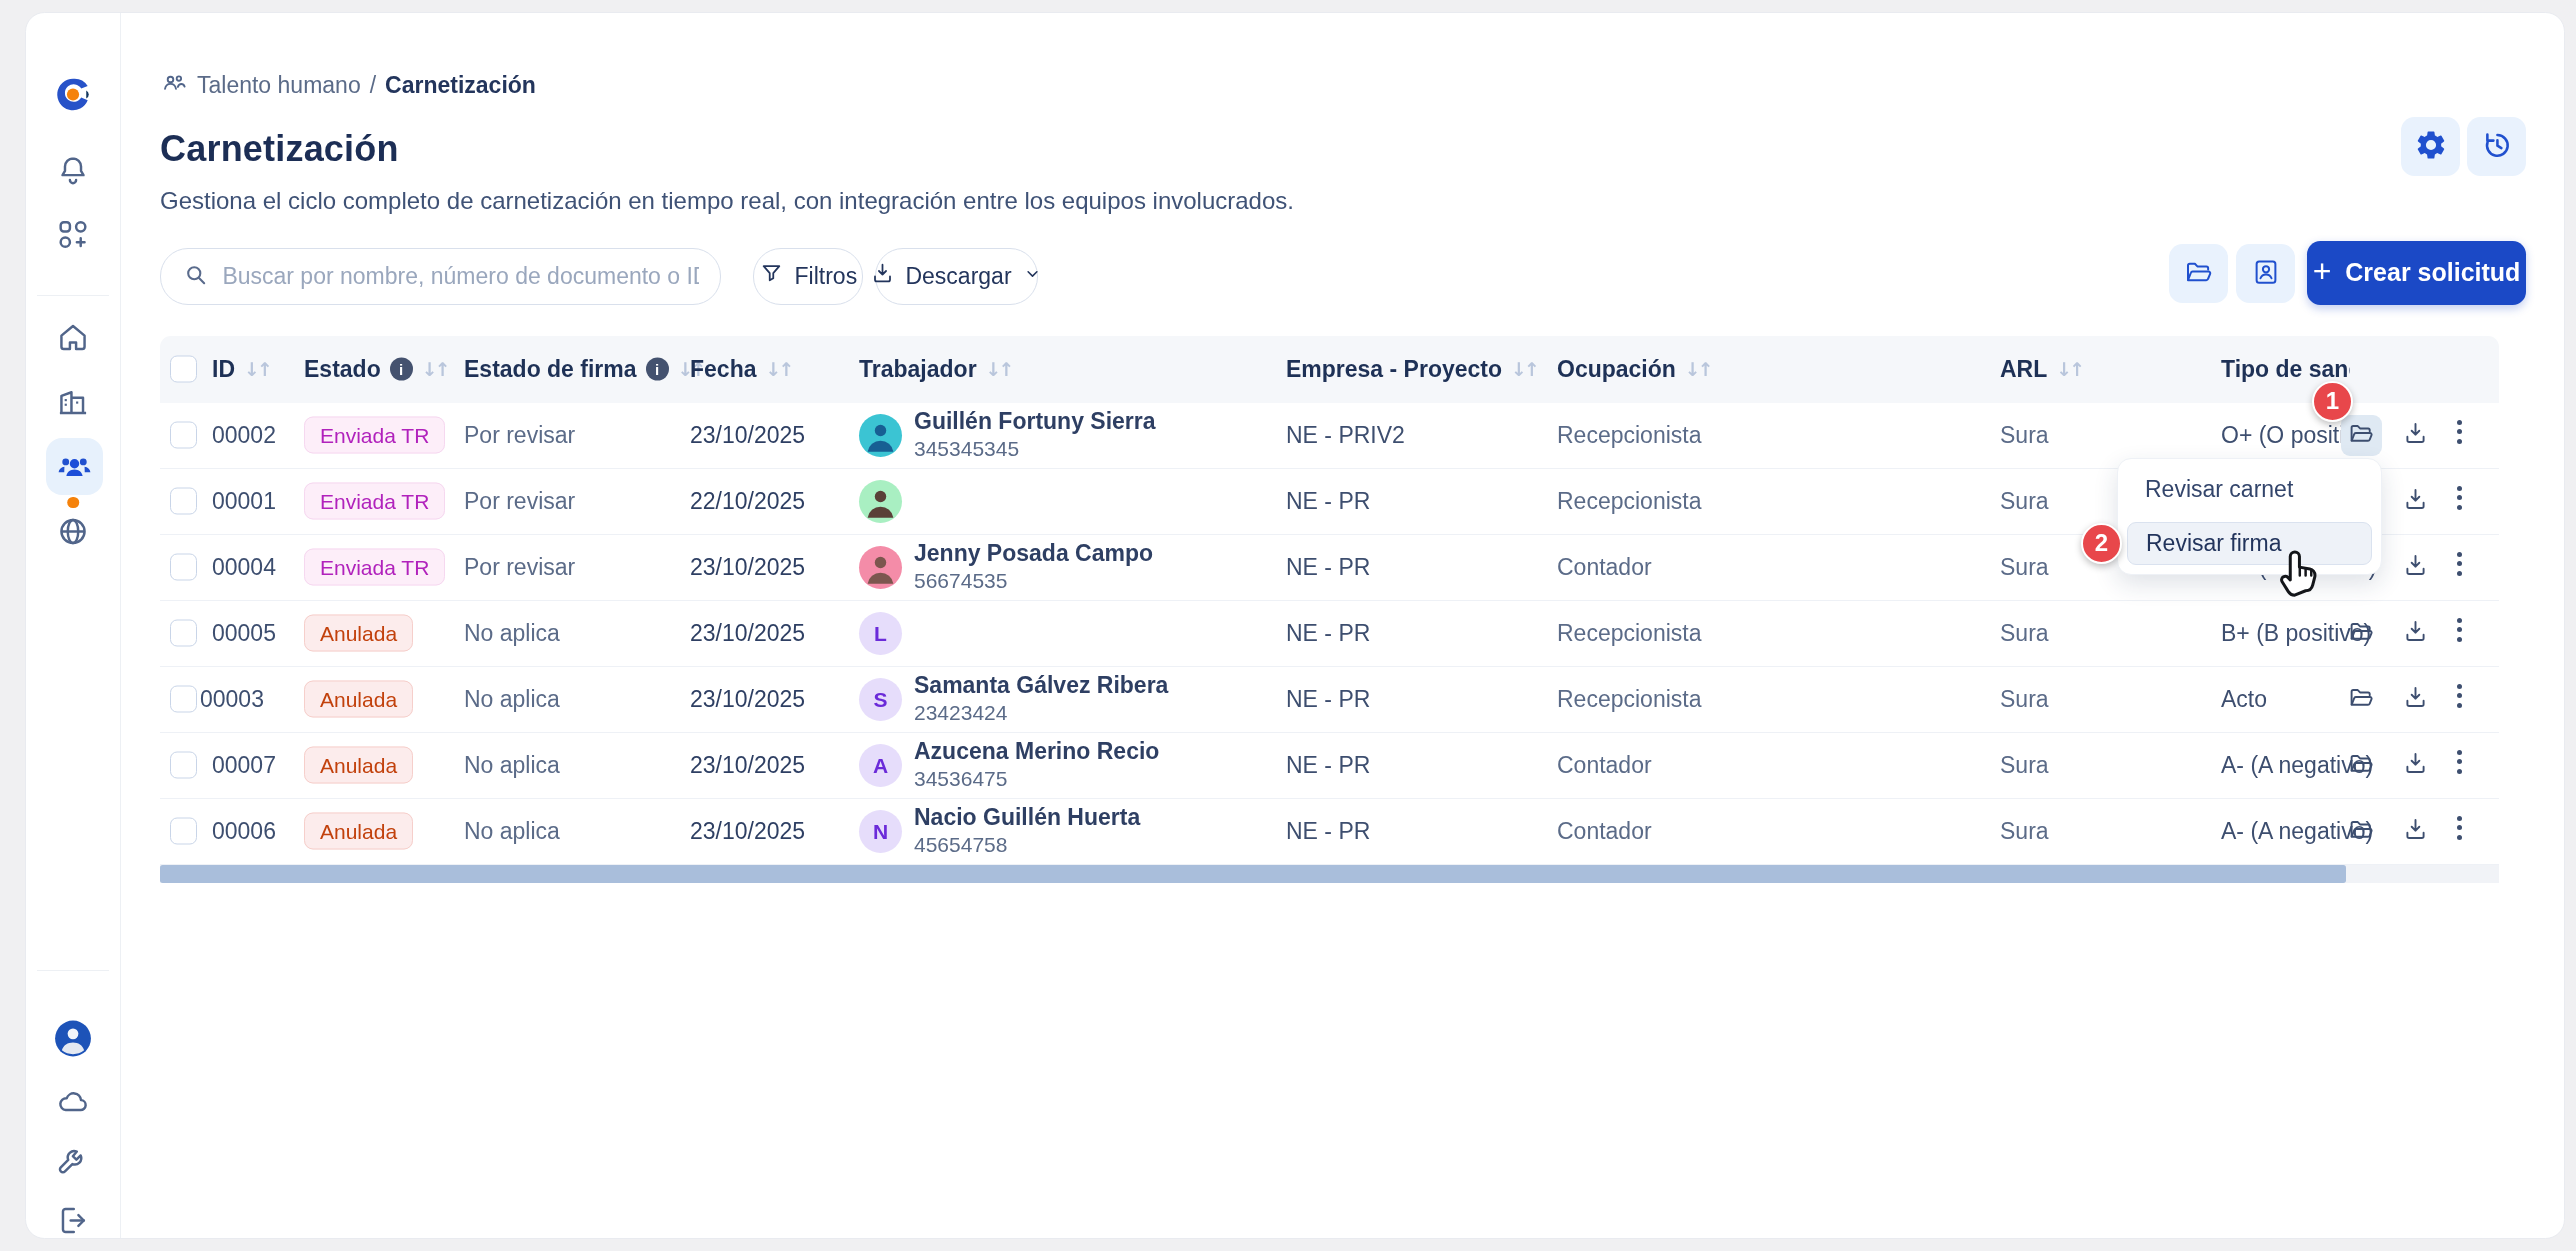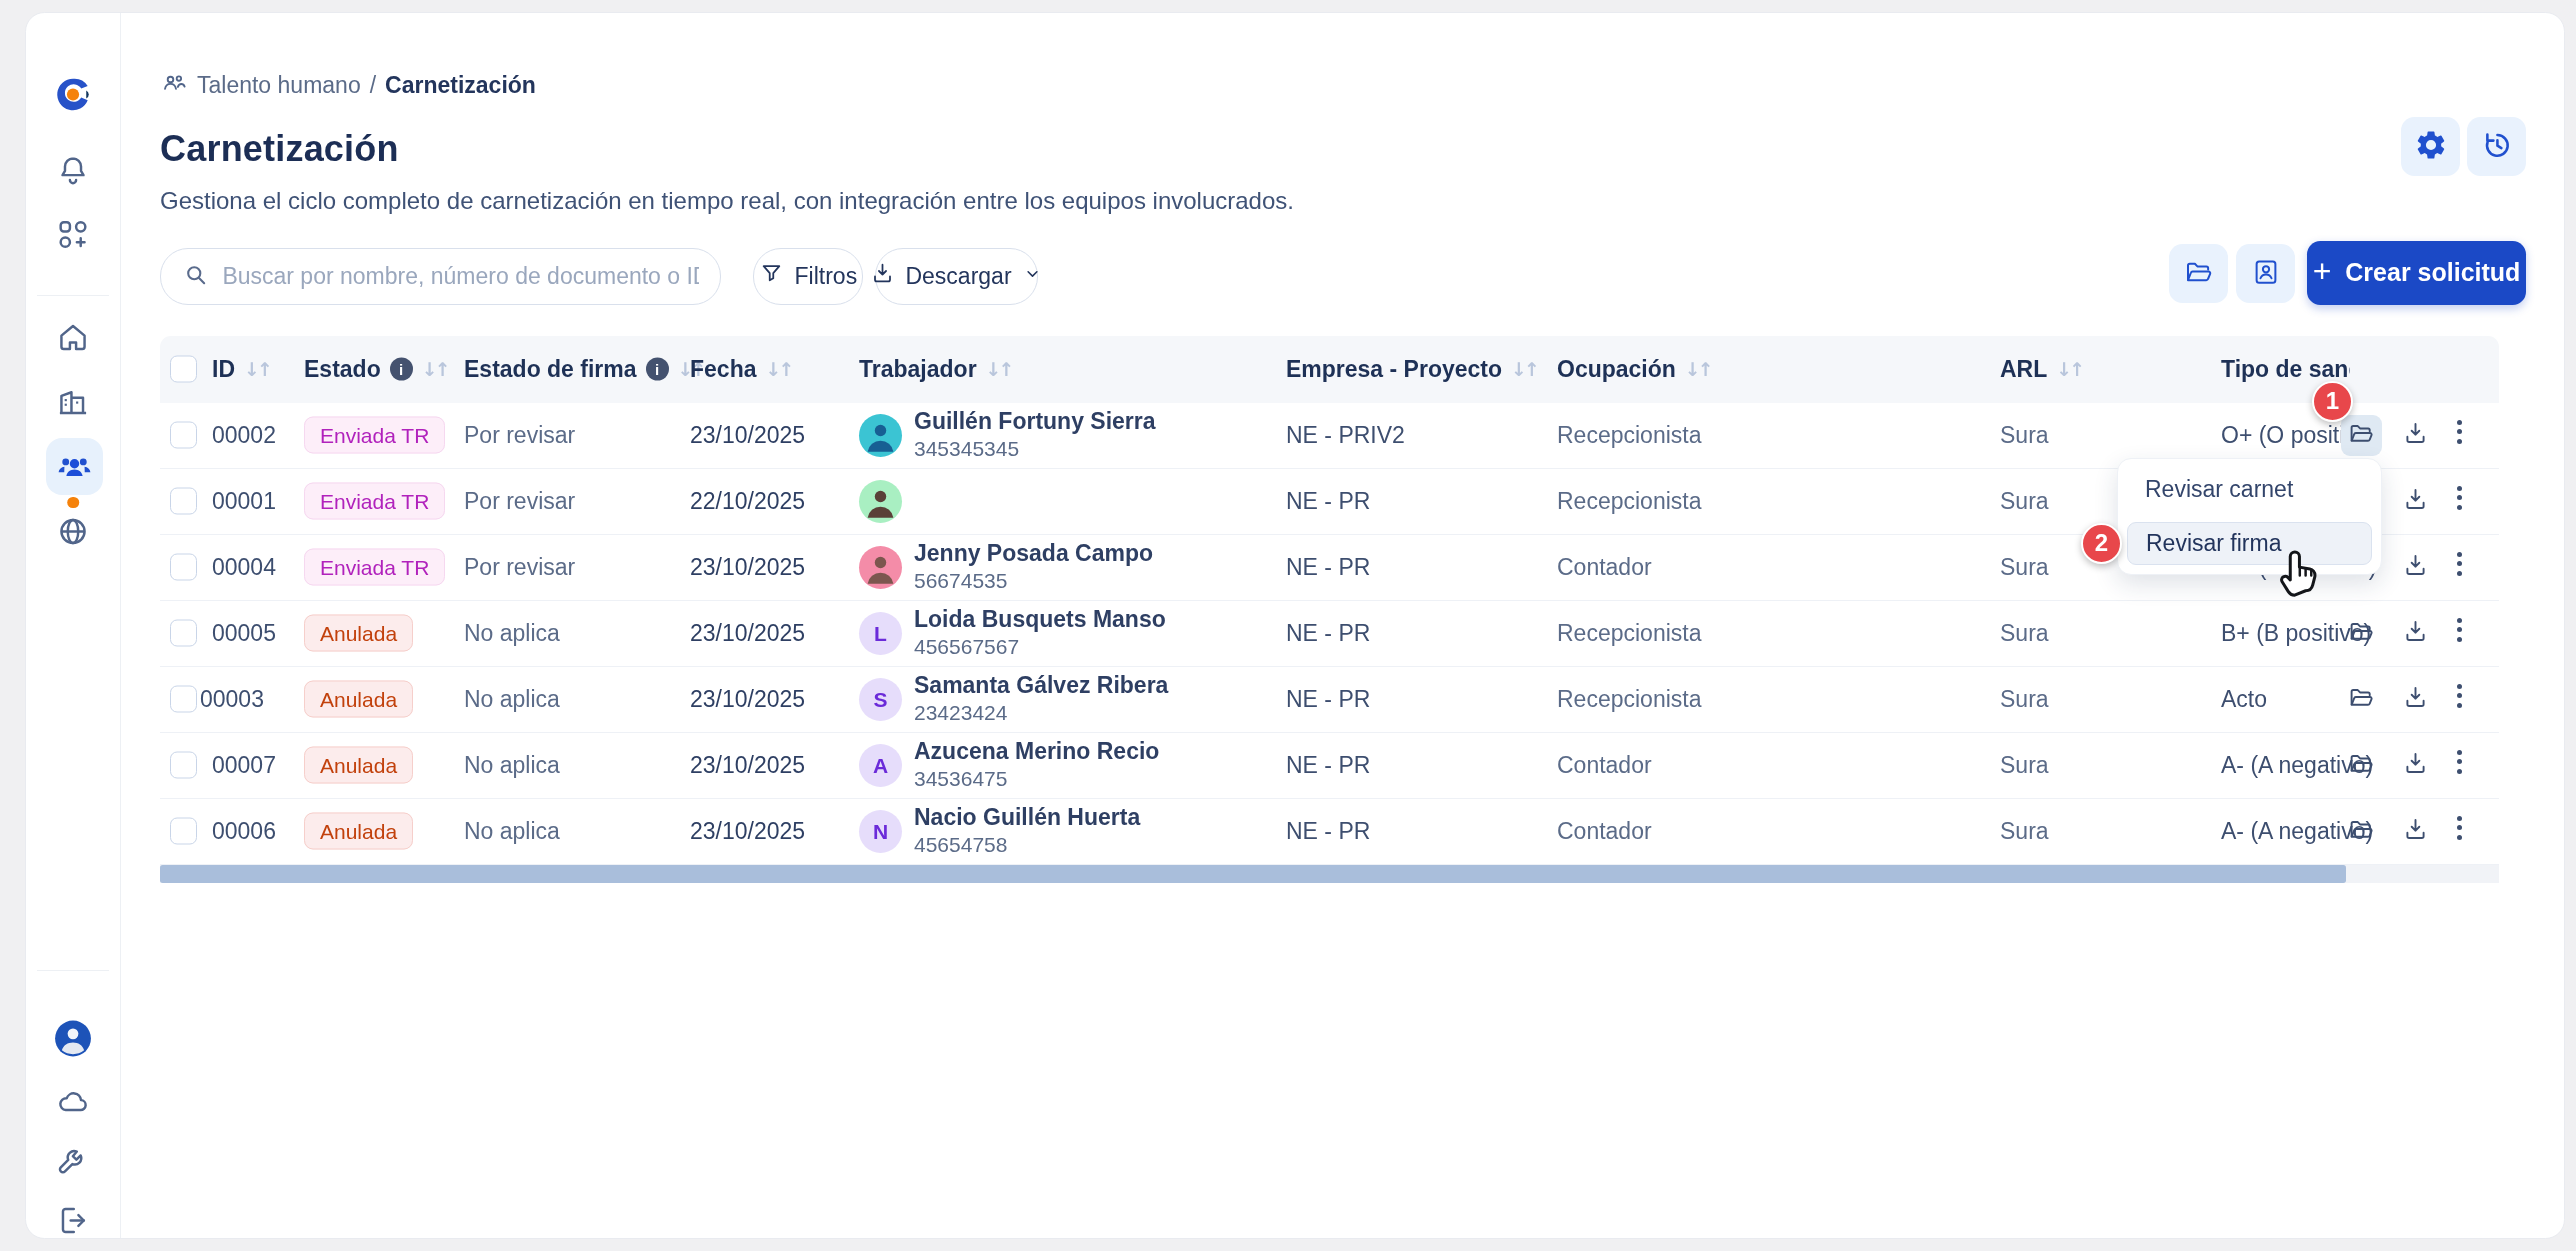--- a/index.html
+++ b/index.html
@@ -430,24 +430,20 @@
             <i></i>
           </div>
         </div>
         <div class="trow">
           <div class="cbx" style="left:9.8px"></div>
           <div class="cell c-id" style="left:52px">00005</div>
           <div class="cell" style="left:144px"><span class="pill red">Anulada</span></div>
           <div class="cell c-muted" style="left:304px">No aplica</div>
           <div class="cell c-dark" style="left:530px">23/10/2025</div>
           <div class="avatar" style="left: 699px; background: rgb(230, 221, 251); color: rgb(107, 43, 217);">L</div>
-          <div class="cell who" style="left:754px">
-            <div class="nm">Loida Busquets Manso</div>
-            <div class="doc">456567567</div>
-          </div>
           <div class="cell c-mid" style="left:1126px">NE - PR</div>
           <div class="cell c-muted" style="left:1397px">Recepcionista</div>
           <div class="cell c-muted" style="left:1840px">Sura</div>
           <div class="cell c-mid" style="left:2061px; width:160px; overflow:hidden">B+ (B positivo)</div>
           <div class="act" style="left:2181px">
             <span><svg width="27" height="27" viewBox="0 0 24 24" fill="none" stroke="currentColor" stroke-width="1.7" stroke-linejoin="round" stroke-linecap="round">
                 <path d="M3.2 18V6.8c0-.8.6-1.4 1.4-1.4h4.1l2 2.1h7.2c.8 0 1.4.6 1.4 1.4v1.2"></path>
                 <path d="M3.2 18.5l2.3-5.9c.2-.6.8-1 1.4-1h12.7c1 0 1.7 1 1.3 1.9l-1.7 4.1c-.2.6-.8.9-1.4.9H3.2z"></path>
               </svg></span>
           </div>

